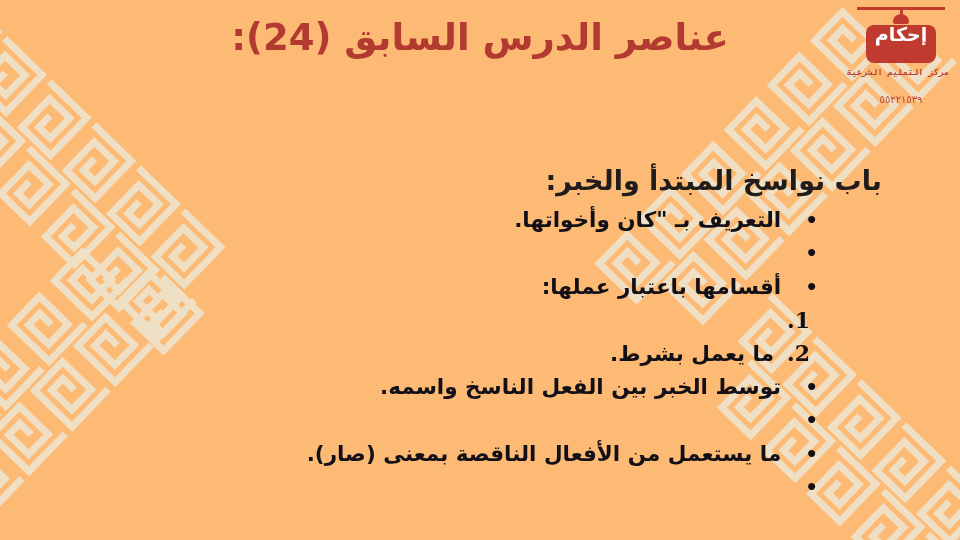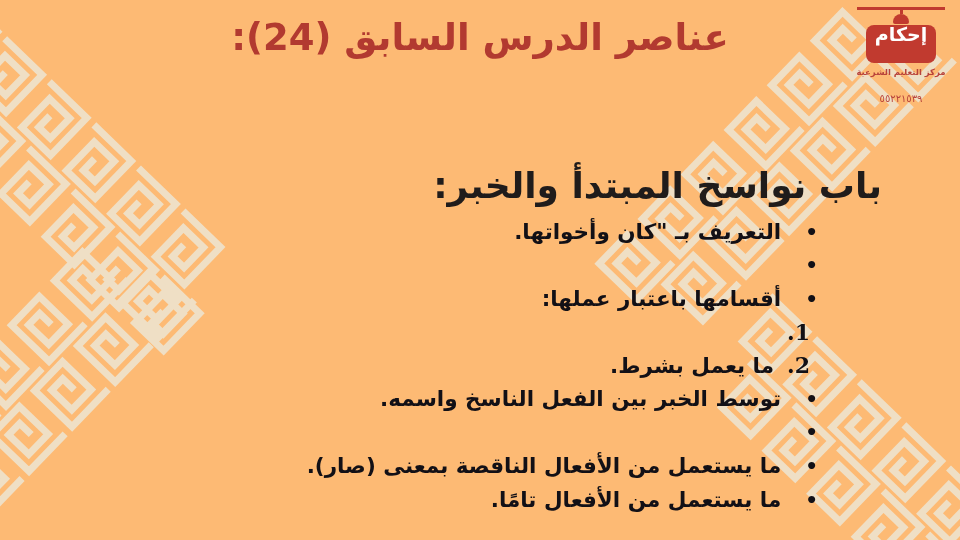--- a/index.html
+++ b/index.html
@@ -87,39 +87,40 @@
     direction: rtl;
     line-height: 1;
   }
   .tagline {
     margin-top: 4px;
     direction: rtl;
     font-size: 8.5px;
     font-weight: bold;
     color: #B8423A;
     white-space: nowrap;
+    font-family: Liberation Mono, monospace;
   }
   .phone {
     margin-top: 16px;
     direction: rtl;
     font-size: 10px;
     color: #B8423A;
     letter-spacing: 1px;
   }
   
   .content {
     position: absolute;
     top: 163px;
     right: 78px;
     width: 580px;
     direction: rtl;
     text-align: right;
   }
   .heading {
-    font-size: 36px;
+    font-size: 27px;
     font-weight: bold;
     color: #201C1B;
     line-height: 1.3;
     margin-bottom: 5px;
   }
   .row {
     display: flex;
     align-items: baseline;
     gap: 24px;
     line-height: 33px;
@@ -223,18 +224,17 @@
           <span class="marker">•</span>
         </div>
 
         <div class="row row-bullet">
           <span class="marker">•</span>
           <span class="txt">ما يستعمل من الأفعال الناقصة بمعنى (صار).</span>
         </div>
 
         <div class="row row-bullet">
           <span class="marker">•</span>
-          <span class="txt">ما يستعمل من الأفعال تامًا.</span>
         </div>
       </div>
   </div>
 
 </div>
 
 </body></html>

